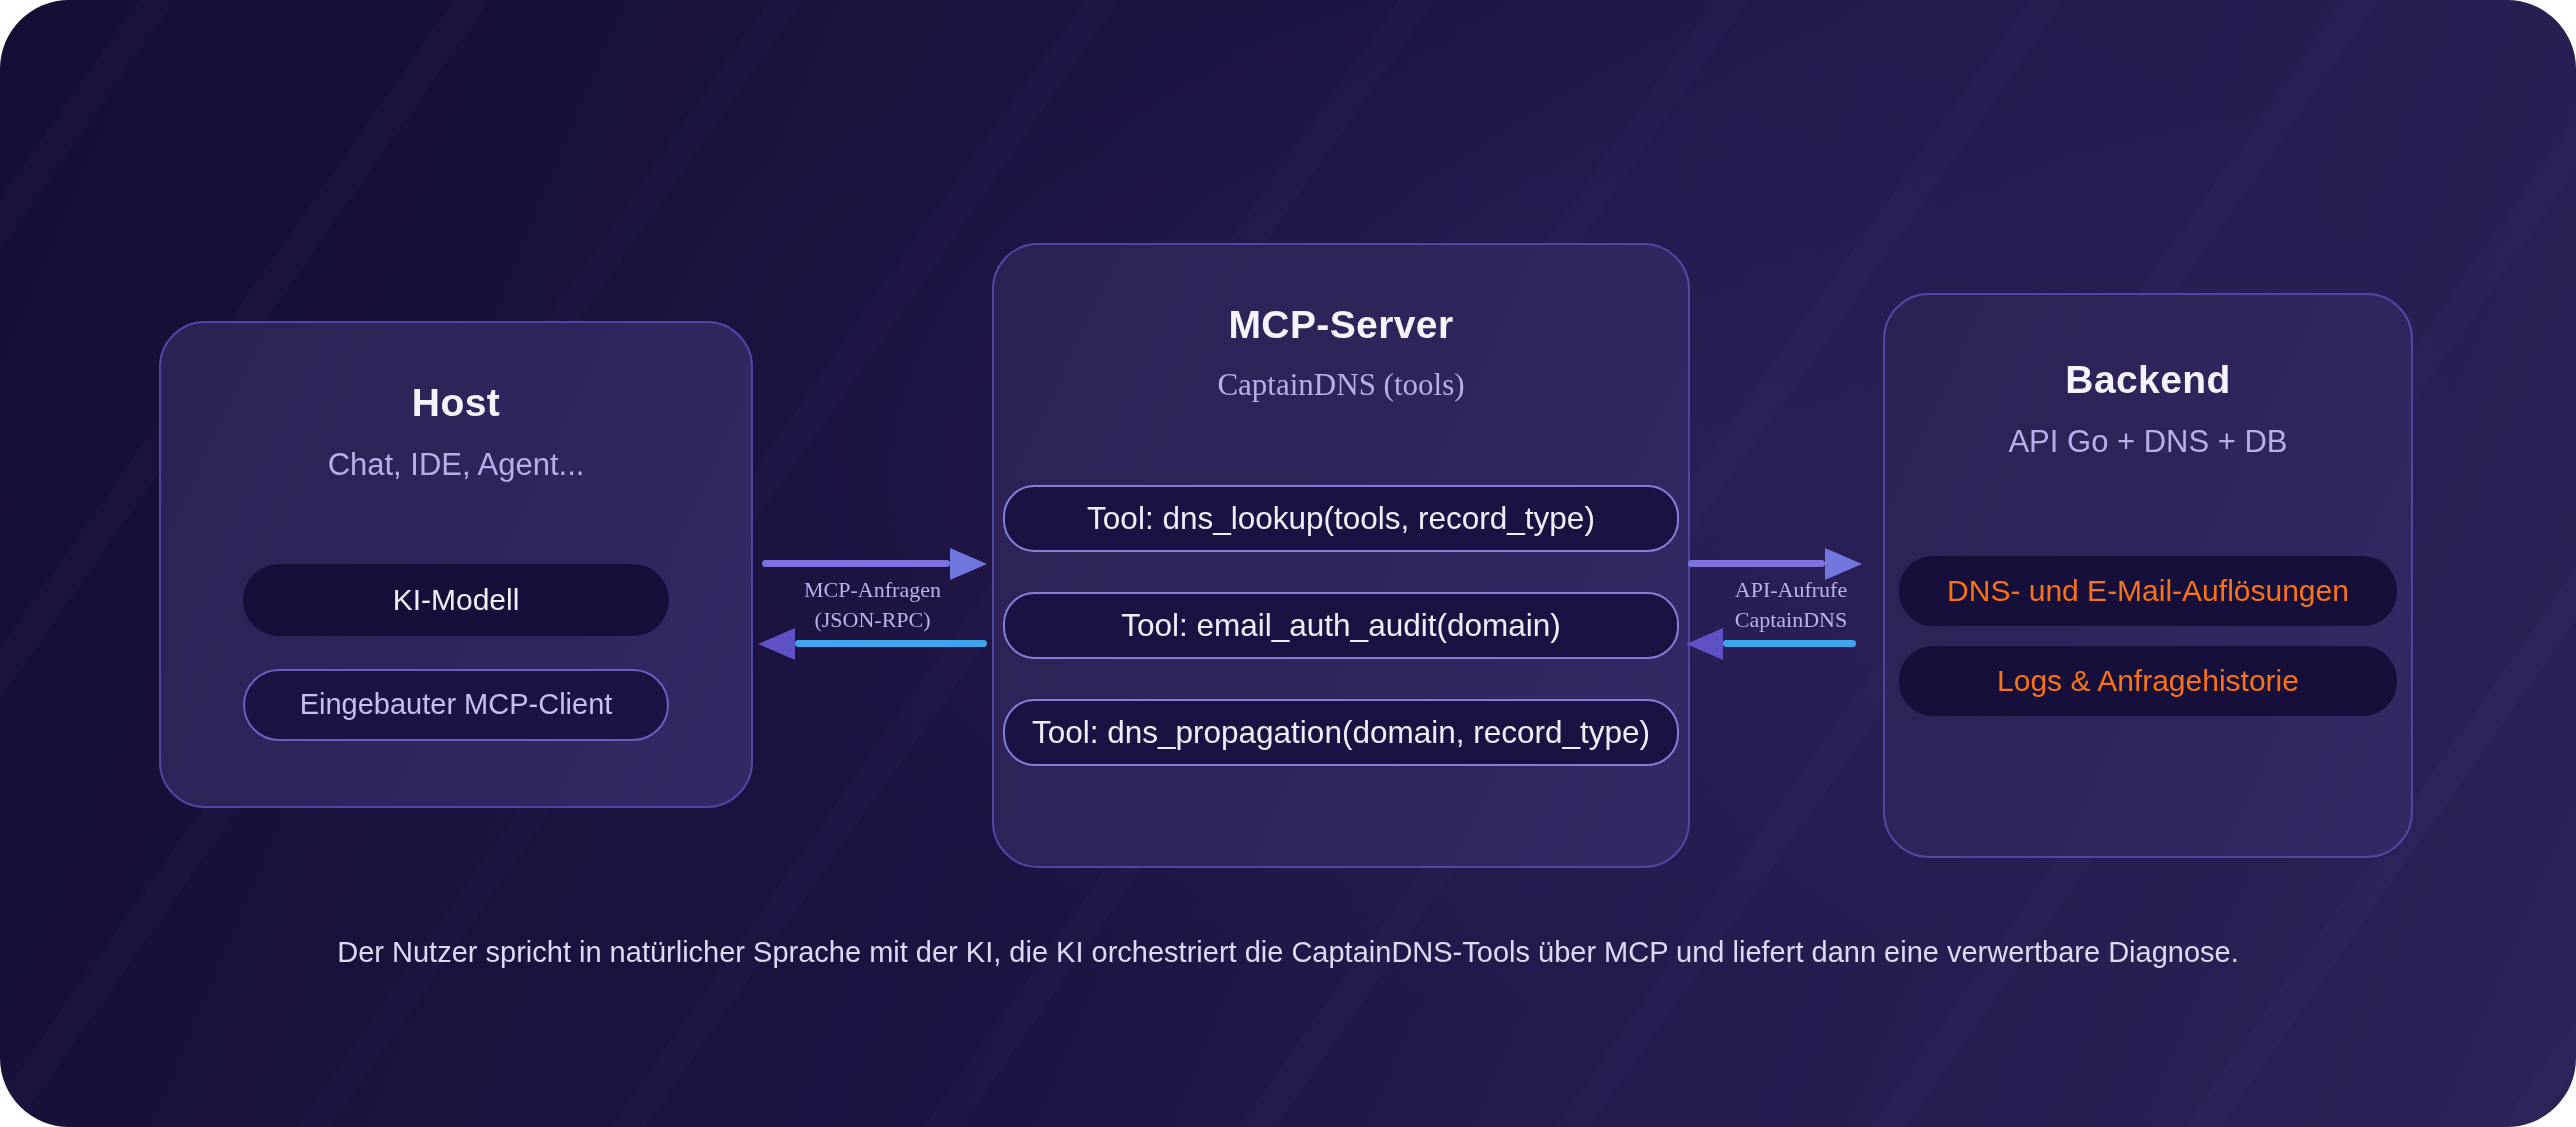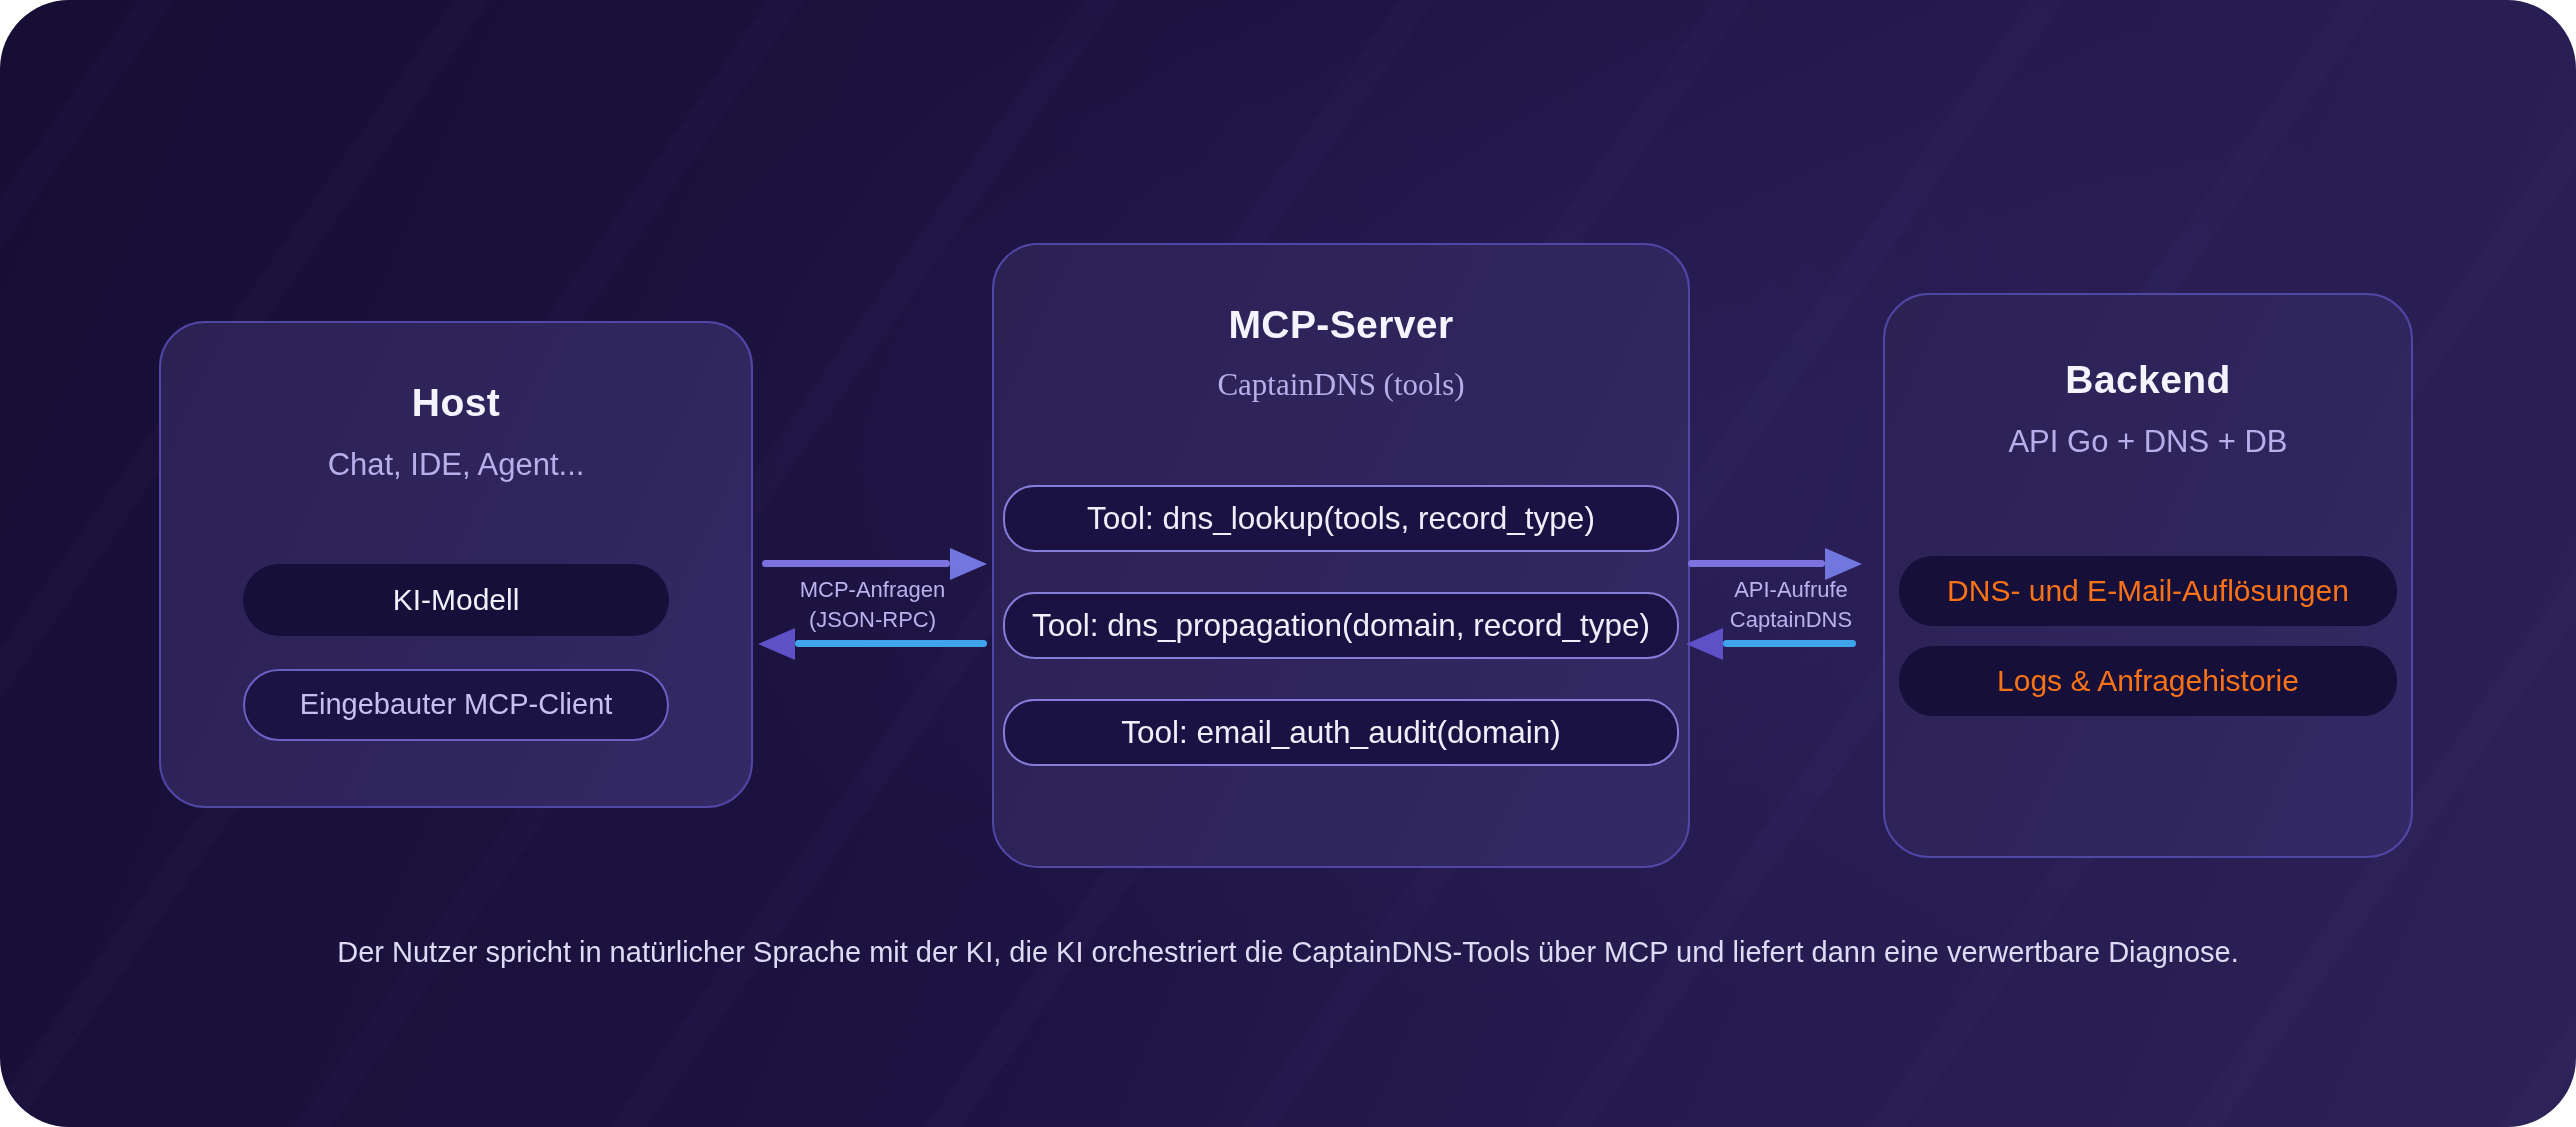--- a/index.html
+++ b/index.html
@@ -131,20 +131,21 @@
     border-right: 37px solid #5e50c5;
   }
   .conn-label {
     position: absolute;
     left: 0;
     width: 100%;
     text-align: center;
     font-size: 22px;
     line-height: 31.5px;
     color: #b9b2ee;
+    font-family: Liberation Serif, serif;
   }
   .conn-label-1 { top: 44px; }
   .conn-label-2 { top: 74px; }
 
   .conn-left  .arrow-top    { left: 10.7px; top: 17px; }
   .conn-left  .arrow-bottom { left: 7.2px; top: 97px; }
   .conn-left  .arrow-top .shaft    { width: 188px; }
   .conn-left  .arrow-bottom .shaft { width: 192px; }
 
   .conn-right .arrow-top    { left: 10.7px; top: 17px; }
@@ -186,22 +187,22 @@
     <div class="arrow-row arrow-bottom">
       <div class="head-left"></div>
       <div class="shaft shaft-blue"></div>
     </div>
   </div>
 
   <div class="box box-mcp">
     <div class="box-title">MCP-Server</div>
     <div class="box-subtitle">CaptainDNS (tools)</div>
     <div class="pill pill-tool pill-tool-1">Tool: dns_lookup(tools, record_type)</div>
+    <div class="pill pill-tool pill-tool-3">Tool: email_auth_audit(domain)</div>
     <div class="pill pill-tool pill-tool-2">Tool: dns_propagation(domain, record_type)</div>
-    <div class="pill pill-tool pill-tool-3">Tool: email_auth_audit(domain)</div>
   </div>
 
   <div class="conn conn-right">
     <div class="arrow-row arrow-top">
       <div class="shaft shaft-purple"></div>
       <div class="head-right"></div>
     </div>
     <div class="conn-label conn-label-1">API-Aufrufe</div>
     <div class="conn-label conn-label-2">CaptainDNS</div>
     <div class="arrow-row arrow-bottom">

